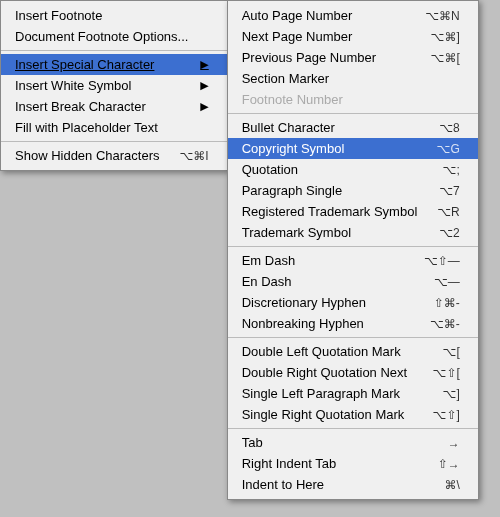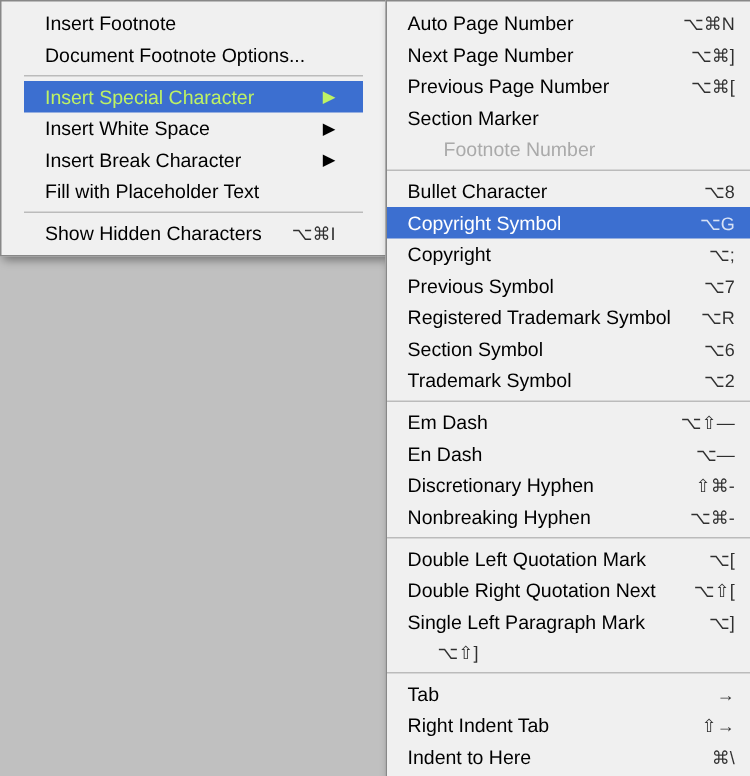--- a/index.html
+++ b/index.html
@@ -18,21 +18,21 @@
       left: 0;
       display: flex;
       align-items: flex-start;
     }
 
     .menu {
       background: #f0f0f0;
       border: 1px solid #888;
       box-shadow: 2px 2px 6px rgba(0,0,0,0.4);
       min-width: 200px;
-      padding: 4px 15px;
+      padding: 4px 0;
     }
 
     .menu-item {
       padding: 3px 18px 3px 14px;
       cursor: default;
       white-space: nowrap;
       color: #000;
       display: flex;
       justify-content: space-between;
       align-items: center;
@@ -74,26 +74,26 @@
       font-size: 13px;
     }
 
     .submenu .menu-item.highlighted {
       background: #3c6fd0;
       color: #fff;
     }
 
     .submenu .menu-item.disabled {
       color: #aaa;
-      margin-left: 24px;
     }
 
     .menu-item.active-parent {
       background: #3c6fd0;
-      color: #bef264;
+      color: #000000;
+      text-decoration: underline;
     }
   </style>
 </head>
 <body>
 
 <div class="menu-container">
   <div class="menu">
 
     <div class="menu-item">
       <span>Insert Footnote</span>
@@ -103,21 +103,21 @@
       <span>Document Footnote Options...</span>
     </div>
     <div class="menu-separator"></div>
 
     <div class="menu-item active-parent">
       <span>Insert Special Character</span>
       <span class="arrow">▶</span>
     </div>
 
     <div class="menu-item">
-      <span>Insert White Space</span>
+      <span>Insert White Symbol</span>
       <span class="arrow">▶</span>
     </div>
 
     <div class="menu-item">
       <span>Insert Break Character</span>
       <span class="arrow">▶</span>
     </div>
 
     <div class="menu-item">
       <span>Fill with Placeholder Text</span>
@@ -155,36 +155,32 @@
 
     <div class="menu-item">
       <span>Bullet Character</span>
       <span class="shortcut">⌥8</span>
     </div>
     <div class="menu-item highlighted" style="background:#3c6fd0;color:#fff;">
       <span>Copyright Symbol</span>
       <span class="shortcut">⌥G</span>
     </div>
     <div class="menu-item">
-      <span>Copyright</span>
+      <span>Quotation</span>
       <span class="shortcut">⌥;</span>
     </div>
     <div class="menu-item">
-      <span>Previous Symbol</span>
+      <span>Paragraph Single</span>
       <span class="shortcut">⌥7</span>
     </div>
     <div class="menu-item">
       <span>Registered Trademark Symbol</span>
       <span class="shortcut">⌥R</span>
     </div>
     <div class="menu-item">
-      <span>Section Symbol</span>
-      <span class="shortcut">⌥6</span>
-    </div>
-    <div class="menu-item">
       <span>Trademark Symbol</span>
       <span class="shortcut">⌥2</span>
     </div>
 
     <div class="menu-separator"></div>
 
     <div class="menu-item">
       <span>Em Dash</span>
       <span class="shortcut">⌥⇧—</span>
     </div>
@@ -209,20 +205,21 @@
     </div>
     <div class="menu-item">
       <span>Double Right Quotation Next</span>
       <span class="shortcut">⌥⇧[</span>
     </div>
     <div class="menu-item">
       <span>Single Left Paragraph Mark</span>
       <span class="shortcut">⌥]</span>
     </div>
     <div class="menu-item">
+      <span>Single Right Quotation Mark</span>
       <span class="shortcut">⌥⇧]</span>
     </div>
 
     <div class="menu-separator"></div>
 
     <div class="menu-item">
       <span>Tab</span>
       <span class="shortcut">→</span>
     </div>
     <div class="menu-item">

